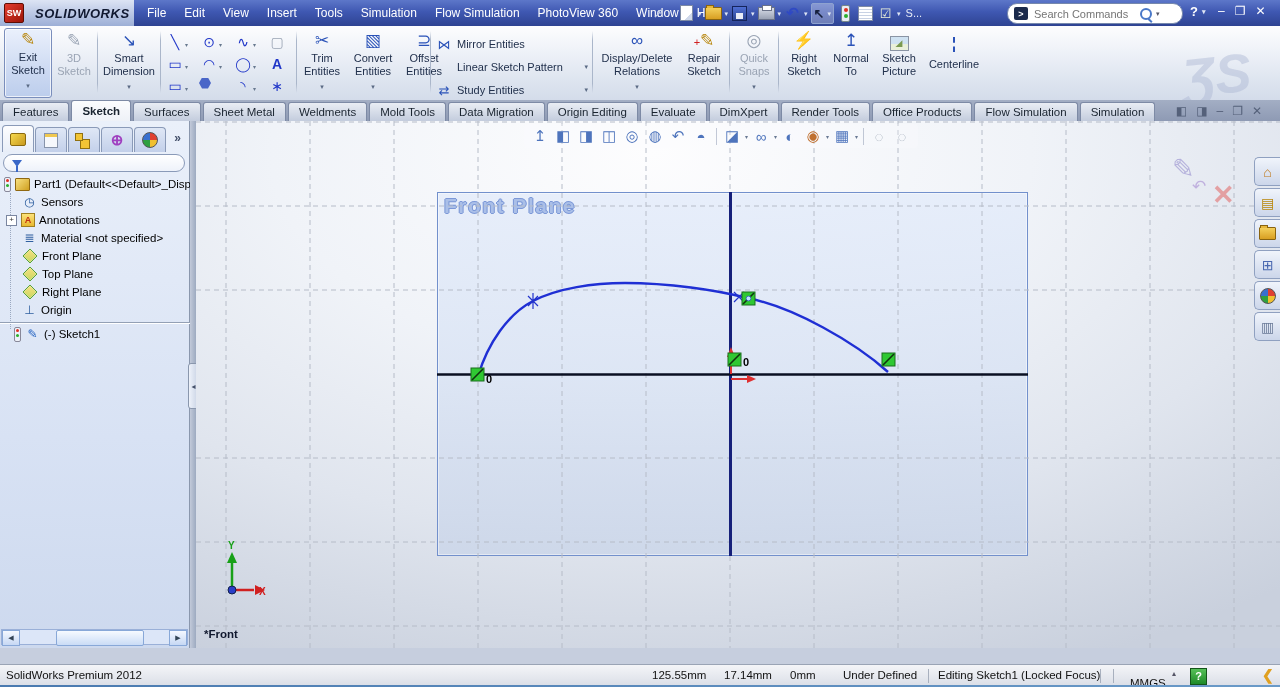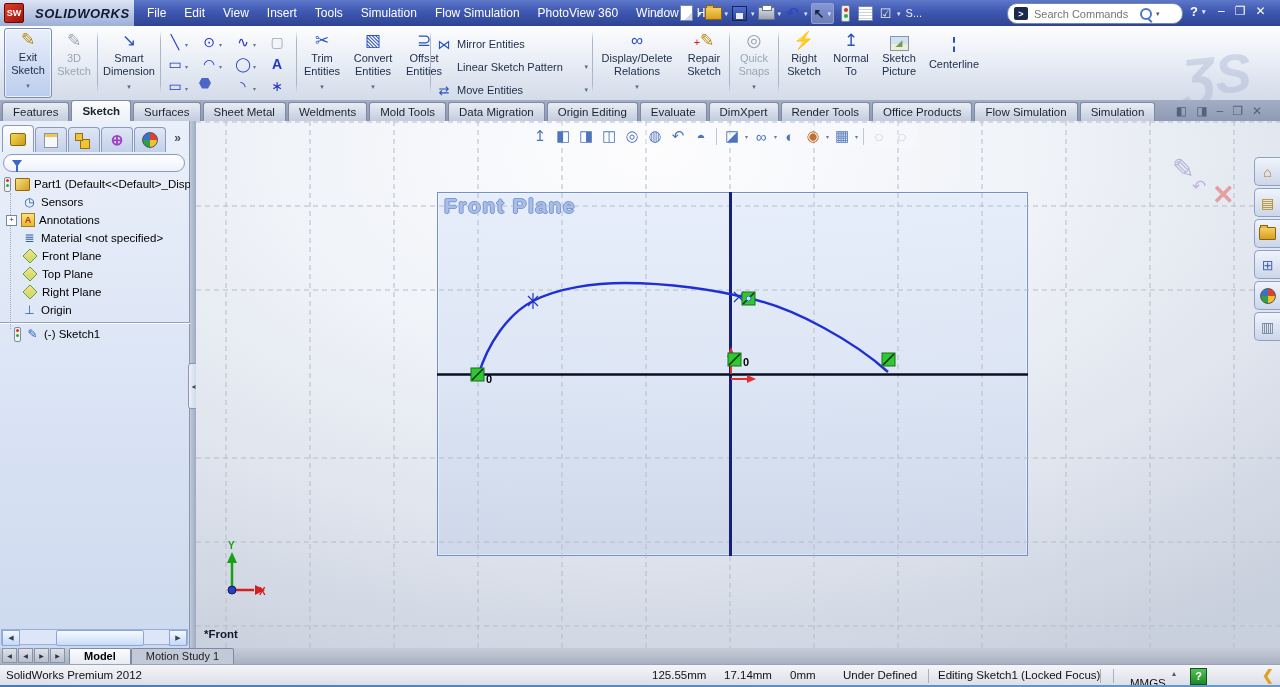--- a/index.html
+++ b/index.html
@@ -251,21 +251,21 @@
       <span class="picon">⋈</span>
       <span>Mirror Entities</span>
     </div>
     <div class="patrow" style="top:31px;">
       <span class="picon"><span class="dots"></span></span>
       <span>Linear Sketch Pattern</span>
       <span class="patcaret">▾</span>
     </div>
     <div class="patrow" style="top:54px;">
       <span class="picon">⇄</span>
-      <span>Move Entities</span>
+      <span>Study Entities</span>
       <span class="patcaret">▾</span>
     </div>
     <div class="ab rsep" style="left:592px;"></div>
     <div class="ab rbtn" style="left:596px;top:4px;width:82px;">
       <span class="bicon">∞</span>
       <span>Display/Delete</span><br>
       <span>Relations</span>
       <span class="bcaret">▾</span>
     </div>
     <div class="ab rbtn" style="left:681px;top:4px;width:46px;">
@@ -501,30 +501,20 @@
         </div>
       <div class="tpbtn">
           <span class="ball"></span>
         </div>
       <div class="tpbtn">
           <span style="color:#6a7a98;">▥</span>
         </div>
     </div>
   </div>
 
-  <div class="ab docbar">
-    <div class="dnav">
-      <span class="dnavbtn">◀</span>
-      <span class="dnavbtn">◀</span>
-      <span class="dnavbtn">▶</span>
-      <span class="dnavbtn">▶</span>
-    </div>
-    <span class="dtab active">Model</span>
-    <span class="dtab">Motion Study 1</span>
-  </div>
 
   <div class="ab statusbar">
     <span class="sb" style="left:6px;">SolidWorks Premium 2012</span>
     <span class="sb" style="left:652px;">125.55mm</span>
     <span class="sb" style="left:724px;">17.14mm</span>
     <span class="sb" style="left:790px;">0mm</span>
     <span class="sb" style="left:843px;">Under Defined</span>
     <span class="sdiv" style="left:928px;"></span>
     <span class="sb" style="left:938px;">Editing Sketch1 (Locked Focus)</span>
     <span class="sdiv" style="left:1100px;"></span>

